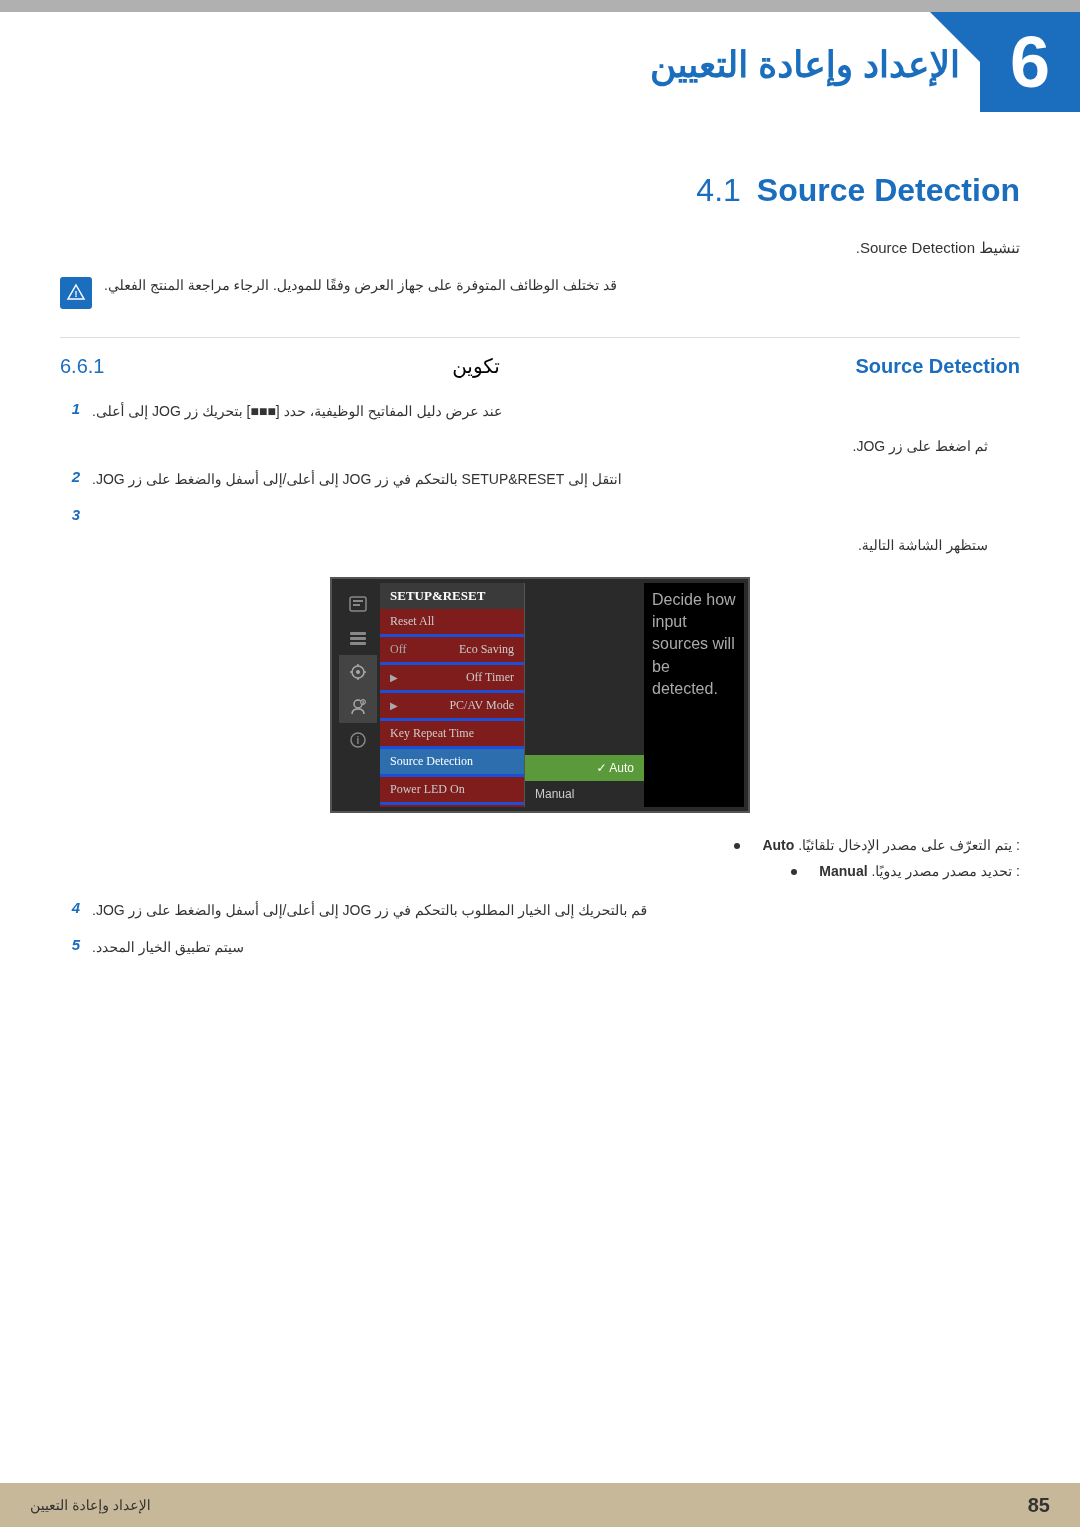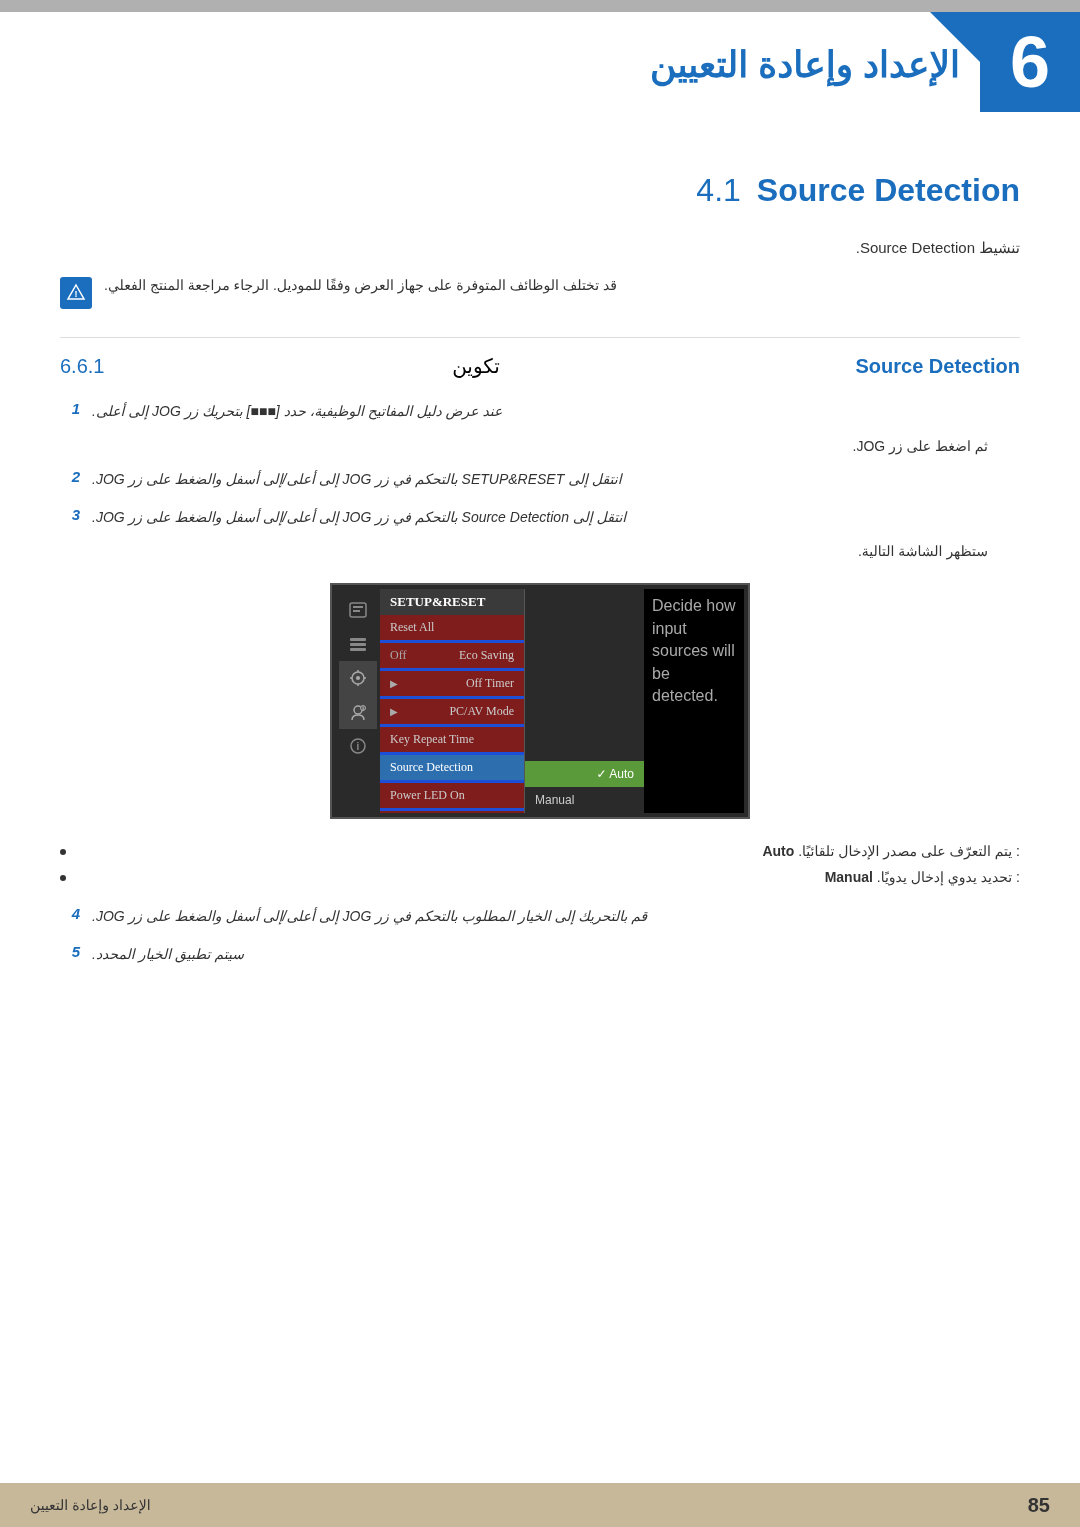--- a/index.html
+++ b/index.html
@@ -185,21 +185,20 @@
       min-width: 20px;
       flex-shrink: 0;
     }
 
     .step-text {
       font-size: 14px;
       color: #333;
       text-align: right;
       direction: rtl;
       line-height: 1.7;
-      font-style: italic;
     }
 
     
     .screenshot-container {
       margin: 24px auto;
       width: 420px;
       margin-right: auto;
       margin-left: auto;
       position: relative;
       direction: ltr;
@@ -315,21 +314,21 @@
 
     
     .bullets-section {
       margin: 20px 0;
       direction: rtl;
     }
 
     .bullet-item {
       display: flex;
       align-items: flex-start;
-      justify-content: space-between;
+      justify-content: flex-start;
       margin-bottom: 10px;
       gap: 22px;
     }
 
     .bullet-text {
       font-size: 14px;
       color: #333;
       text-align: right;
       direction: rtl;
     }
@@ -437,23 +436,20 @@
     <div class="step-text-line2">ثم اضغط على زر JOG.</div>
 
     <div class="step">
       <div class="step-text">
         <span>انتقل إلى SETUP&amp;RESET بالتحكم في زر JOG إلى أعلى/إلى أسفل والضغط على زر JOG.</span>
       </div>
       <div class="step-number">2</div>
     </div>
 
     <div class="step">
-      <div class="step-text">
-        <span>انتقل إلى Source Detection بالتحكم في زر JOG إلى أعلى/إلى أسفل والضغط على زر JOG.</span>
-      </div>
       <div class="step-number">3</div>
     </div>
     <div class="step-text-line2">ستظهر الشاشة التالية.</div>
   </div>
 
   <div class="screenshot-container">
     <div class="monitor-ui">
       <div class="menu-container">
 
         <div class="menu-icons-col">
@@ -546,21 +542,21 @@
   <div class="bullets-section">
     <div class="bullet-item">
       <span class="bullet-text">
         <span>: يتم التعرّف على مصدر الإدخال تلقائيًا.</span>
         <strong>Auto</strong>
       </span>
       <div class="bullet-dot"></div>
     </div>
     <div class="bullet-item">
       <span class="bullet-text">
-        <span>: تحديد يدوي إدخال يدويًا.</span>
+        <span>: تحديد مصدر مصدر يدويًا.</span>
         <strong>Manual</strong>
       </span>
       <div class="bullet-dot"></div>
     </div>
   </div>
 
   <div class="step">
     <div class="step-text">
       <span>قم بالتحريك إلى الخيار المطلوب بالتحكم في زر JOG إلى أعلى/إلى أسفل والضغط على زر JOG.</span>
     </div>

